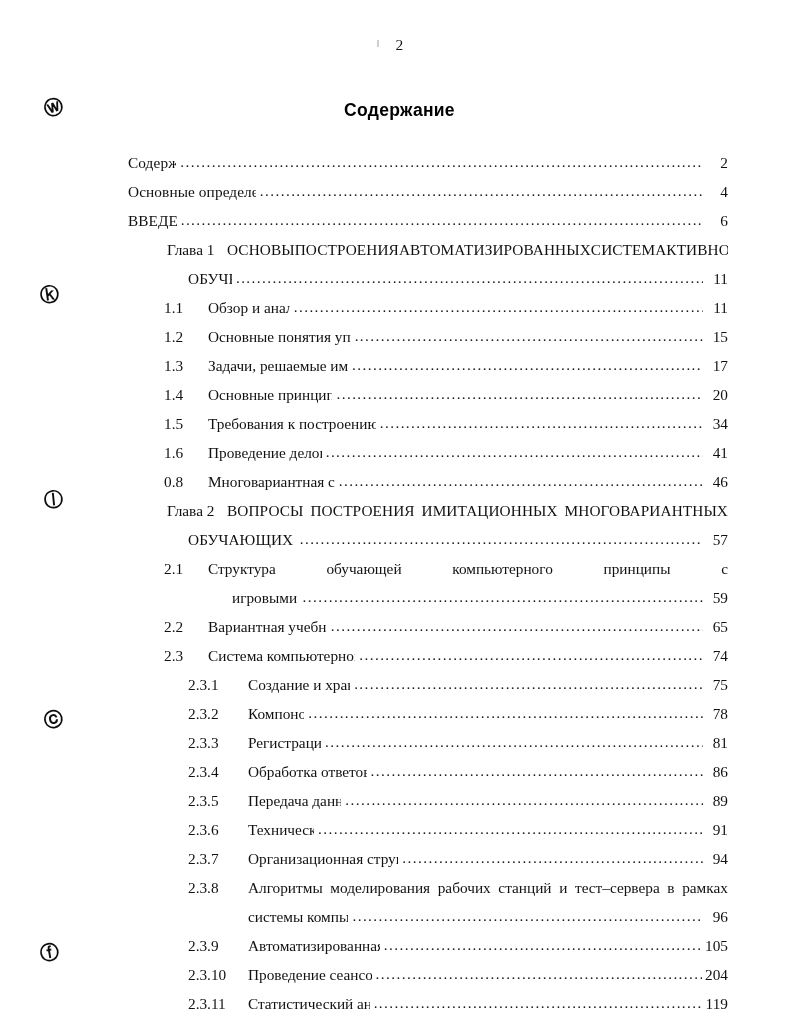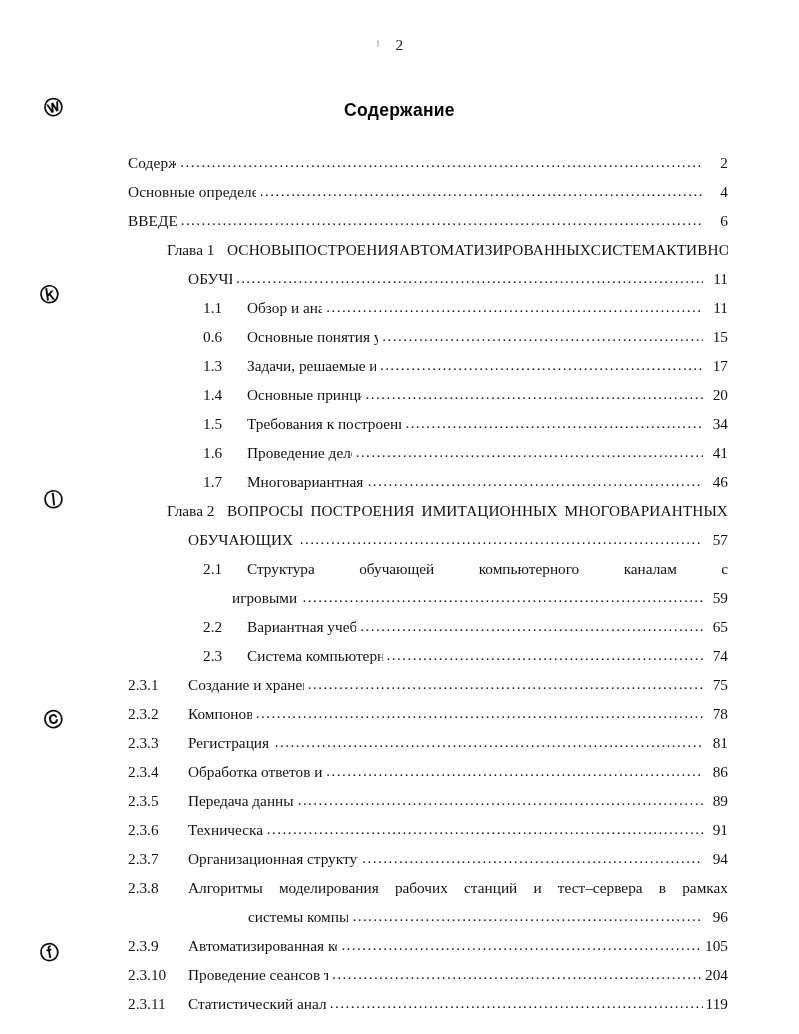--- a/index.html
+++ b/index.html
@@ -79,22 +79,22 @@
     white-space: nowrap;
     overflow: hidden;
   }
 
   
   .num {
     flex: 0 0 auto;
     text-align: left;
   }
   .num.lvl1 { width: 60px; margin-left: 39px; }   
-  .num.lvl2 { width: 44px; margin-left: 75px; }  
-  .num.lvl3 { width: 60px; }  
+  .num.lvl2 { width: 44px; margin-left: 36px; }  
+  .num.lvl3 { width: 60px; margin-left: 60px; }  
 
   .label {
     flex: 0 1 auto;
     overflow: hidden;
     text-overflow: clip;
   }
   .label.caps { letter-spacing: 0.1px; }
 
   
   .leader {
@@ -200,21 +200,21 @@
       <div class="toc-entry">
         <div class="tline">
           <span class="num lvl2">1.1</span>
           <span class="label">Обзор и анализ разработок</span>
           <span class="leader"></span>
           <span class="pg">11</span>
         </div>
       </div>
       <div class="toc-entry">
         <div class="tline">
-          <span class="num lvl2">0.6</span>
+          <span class="num lvl2">1.2</span>
           <span class="label">Основные понятия управленческих имитационных игр</span>
           <span class="leader"></span>
           <span class="pg">15</span>
         </div>
       </div>
       <div class="toc-entry">
         <div class="tline">
           <span class="num lvl2">1.3</span>
           <span class="label">Задачи, решаемые имитационными деловыми играми</span>
           <span class="leader"></span>
@@ -240,21 +240,21 @@
       <div class="toc-entry">
         <div class="tline">
           <span class="num lvl2">1.6</span>
           <span class="label">Проведение деловых имитационных игр</span>
           <span class="leader"></span>
           <span class="pg">41</span>
         </div>
       </div>
       <div class="toc-entry">
         <div class="tline">
-          <span class="num lvl2">1.7</span>
+          <span class="num lvl2">0.8</span>
           <span class="label">Многовариантная система активного обучения</span>
           <span class="leader"></span>
           <span class="pg">46</span>
         </div>
       </div>
       <div class="toc-entry">
         <div class="tline justify">
           <span class="num lvl1">Глава 2</span>
           <span class="label caps">
             <span class="w">ВОПРОСЫ</span>
@@ -269,21 +269,21 @@
           <span class="pg">57</span>
         </div>
       </div>
       <div class="toc-entry">
         <div class="tline justify">
           <span class="num lvl2">2.1</span>
           <span class="label">
             <span class="w">Структура</span>
             <span class="w">обучающей</span>
             <span class="w">компьютерного</span>
-            <span class="w">каналам</span>
+            <span class="w">принципы</span>
             <span class="w">с</span>
           </span>
         </div>
         <div class="tline cont-l2">
           <span class="label">игровыми элементами</span>
           <span class="leader"></span>
           <span class="pg">59</span>
         </div>
       </div>
       <div class="toc-entry">

